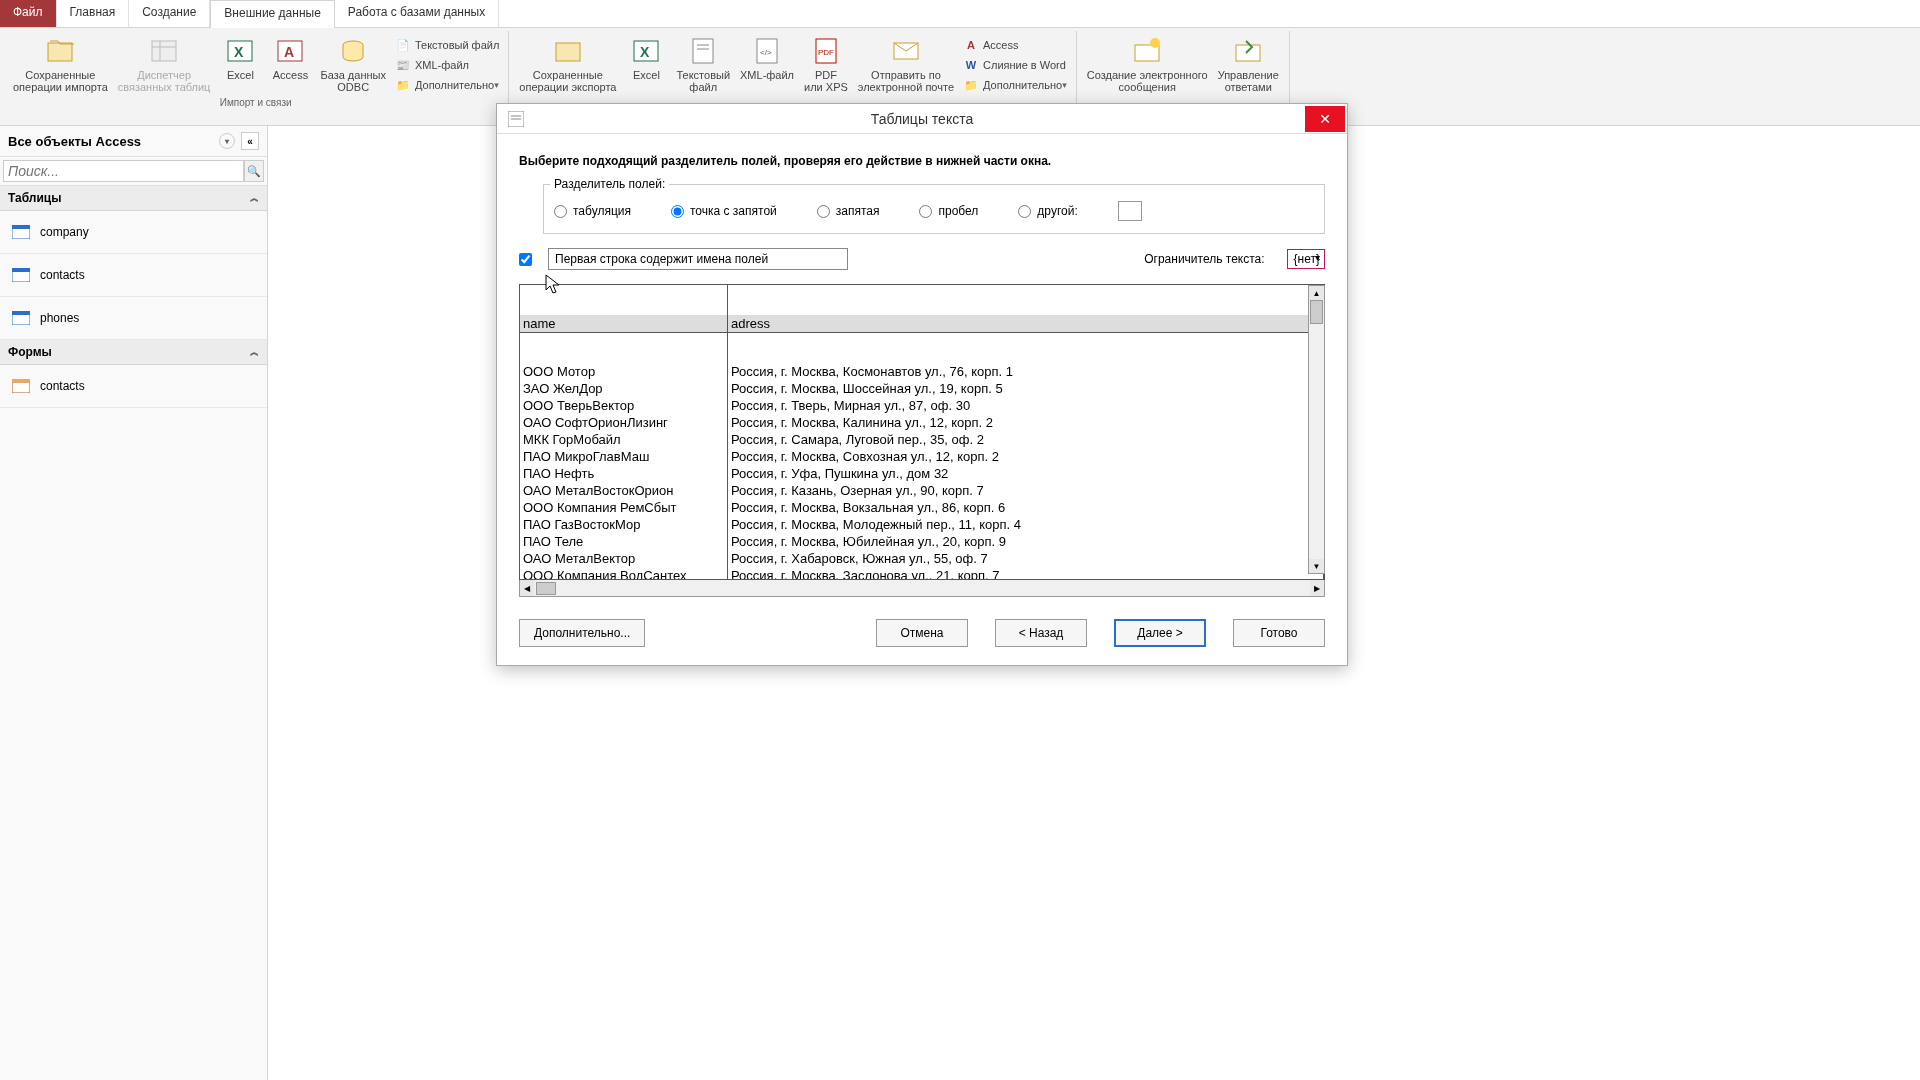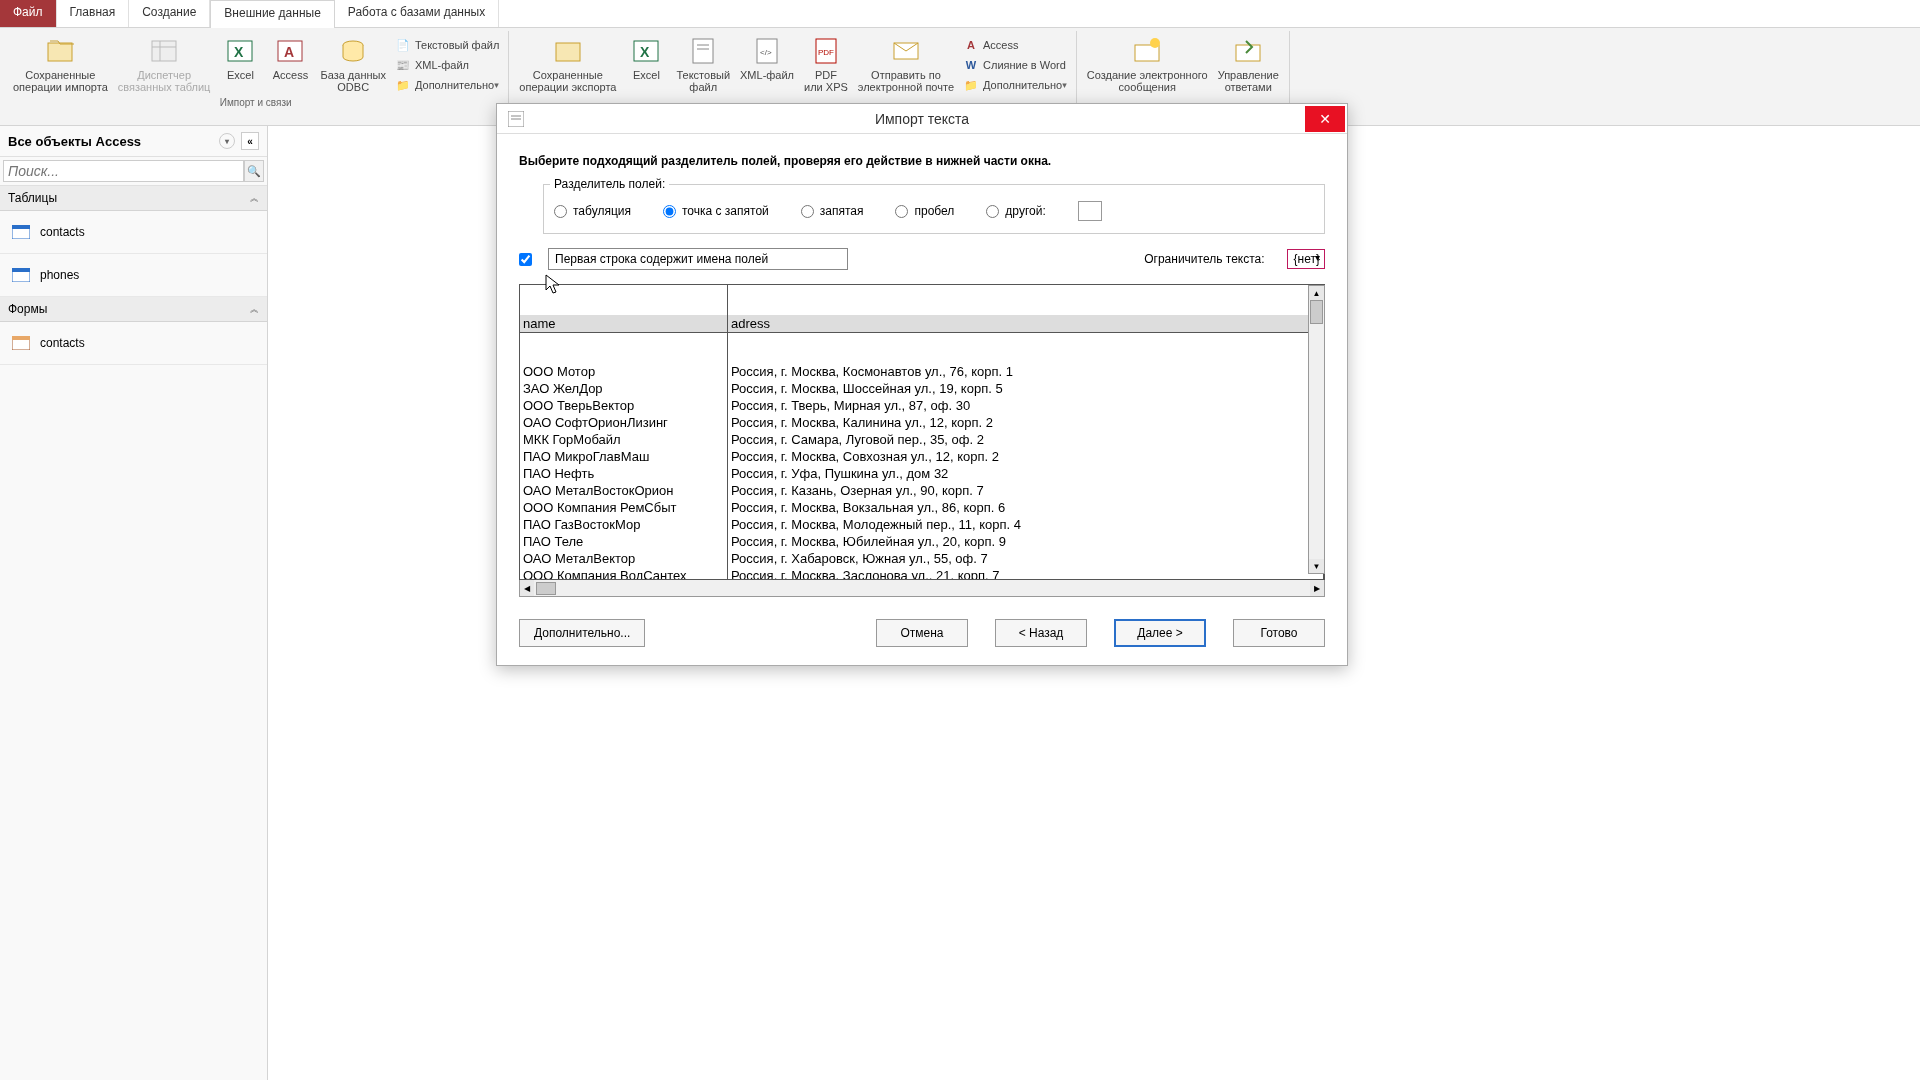--- a/index.html
+++ b/index.html
@@ -23,35 +23,35 @@
 .ribbon-group-label { font-size: 10px; color: #666; padding: 2px 0; }
 .ribbon-stack { display: flex; flex-direction: column; justify-content: flex-start; padding-top: 2px; }
 
 
 .content { display: flex; height: calc(100% - 126px); }
 .navpane { width: 268px; background: #f9f9f9; border-right: 1px solid #d4d4d4; display: flex; flex-direction: column; }
 .nav-header { display: flex; align-items: center; justify-content: space-between; padding: 6px 8px; border-bottom: 1px solid #e0e0e0; font-size: 13px; font-weight: 600; }
 .nav-search { display: flex; padding: 3px; border-bottom: 1px solid #e0e0e0; }
 .nav-search input { flex: 1; font-size: 14px; font-style: italic; padding: 2px 4px; border: 1px solid #ccc; }
 .nav-search .btn { width: 20px; border: 1px solid #ccc; background: #f0f0f0; display: flex; align-items: center; justify-content: center; font-size: 11px; cursor: pointer; }
-.nav-section { padding: 5px 8px; background: #ececec; border-bottom: 1px solid #d4d4d4; display: flex; justify-content: space-between; align-items: center; font-size: 12px; font-weight: 400; }
+.nav-section { padding: 5px 8px; background: #ececec; border-bottom: 1px solid #d4d4d4; display: flex; justify-content: space-between; align-items: center; font-size: 12px; font-weight: 700; }
 .nav-item { display: flex; align-items: center; padding: 14px 12px; font-size: 12px; border-bottom: 1px solid #e8e8e8; cursor: pointer; }
 .nav-item .tbl-icon { width: 18px; height: 14px; margin-right: 10px; display: inline-flex; }
 
 
 .dialog { position: absolute; left: 496px; top: 103px; width: 852px; background: #fff; border: 1px solid #aaa; box-shadow: 0 4px 16px rgba(0,0,0,0.25); }
 .dialog-title { display: flex; align-items: center; height: 30px; border-bottom: 1px solid #ddd; background: #fff; position: relative; }
 .dialog-title .ti { position:absolute; left:10px; width:18px; height:18px; display:flex; align-items:center; justify-content:center; }
 .dialog-title .txt { flex: 1; text-align: center; font-size: 14px; color: #333; }
 .dialog-title .close { width: 40px; height: 26px; background: #e81123; color: #fff; display: flex; align-items: center; justify-content: center; cursor: pointer; position:absolute; right:2px; top:2px; font-size:14px; }
 .dialog-body { padding: 20px 22px 10px 22px; }
 .instr { font-size: 12px; font-weight: 600; margin-bottom: 16px; }
 .fieldset { border: 1px solid #ccc; padding: 8px 10px 12px 10px; margin-bottom: 14px; position: relative; font-size: 12px; margin-left: 24px; }
 .fieldset .legend { position: absolute; top: -8px; left: 6px; background: #fff; padding: 0 4px; font-size: 12px; }
-.radio-row { display: flex; gap: 32px; padding-top: 8px; align-items: center; }
+.radio-row { display: flex; gap: 40px; padding-top: 8px; align-items: center; }
 .radio-row label { display: flex; align-items: center; gap: 6px; font-size: 12px; }
 .row2 { display: flex; align-items: center; gap: 16px; margin-bottom: 14px; }
 .chklabel { border: 1px solid #888; padding: 3px 6px; font-size: 12px; width: 300px; }
 .spacer { flex: 1; }
 .qlabel { font-size: 12px; margin-right: 6px; }
 .combo { border: 1px solid #be185d; font-size: 12px; padding: 2px 4px 2px 6px; position: relative; background: #fff; }
 .combo::after { content: "▾"; position: absolute; right: 4px; top: 2px; font-size: 10px; }
 
 
 .preview-wrap { position: relative; }
@@ -288,20 +288,29 @@
         <span>Таблицы</span>
         <span class="chev">︽</span>
       </div>
     <div class="nav-item">
         <span class="tbl-icon">
           <svg width="18" height="14">
             <rect width="18" height="14" fill="#fff" stroke="#2a6fc9"></rect>
             <rect width="18" height="4" fill="#2a6fc9"></rect>
           </svg>
         </span>
+        <span>company</span>
+      </div>
+    <div class="nav-item">
+        <span class="tbl-icon">
+          <svg width="18" height="14">
+            <rect width="18" height="14" fill="#fff" stroke="#2a6fc9"></rect>
+            <rect width="18" height="4" fill="#2a6fc9"></rect>
+          </svg>
+        </span>
         <span>contacts</span>
       </div>
     <div class="nav-item">
         <span class="tbl-icon">
           <svg width="18" height="14">
             <rect width="18" height="14" fill="#fff" stroke="#2a6fc9"></rect>
             <rect width="18" height="4" fill="#2a6fc9"></rect>
           </svg>
         </span>
         <span>phones</span>
@@ -325,21 +334,21 @@
 
 <div class="dialog">
   <div class="dialog-title">
     <span class="ti">
         <svg width="16" height="16">
           <rect width="16" height="16" fill="#fff" stroke="#888"></rect>
           <line x1="3" y1="5" x2="13" y2="5" stroke="#888"></line>
           <line x1="3" y1="8" x2="13" y2="8" stroke="#888"></line>
         </svg>
       </span>
-    <span class="txt">Импорт текста</span>
+    <span class="txt">Таблицы текста</span>
     <div class="close">
         <span>✕</span>
       </div>
   </div>
   <div class="dialog-body">
     <div class="instr">Выберите подходящий разделитель полей, проверяя его действие в нижней части окна.</div>
 
     <div class="fieldset">
       <span class="legend">Разделитель полей:</span>
       <div class="radio-row">

